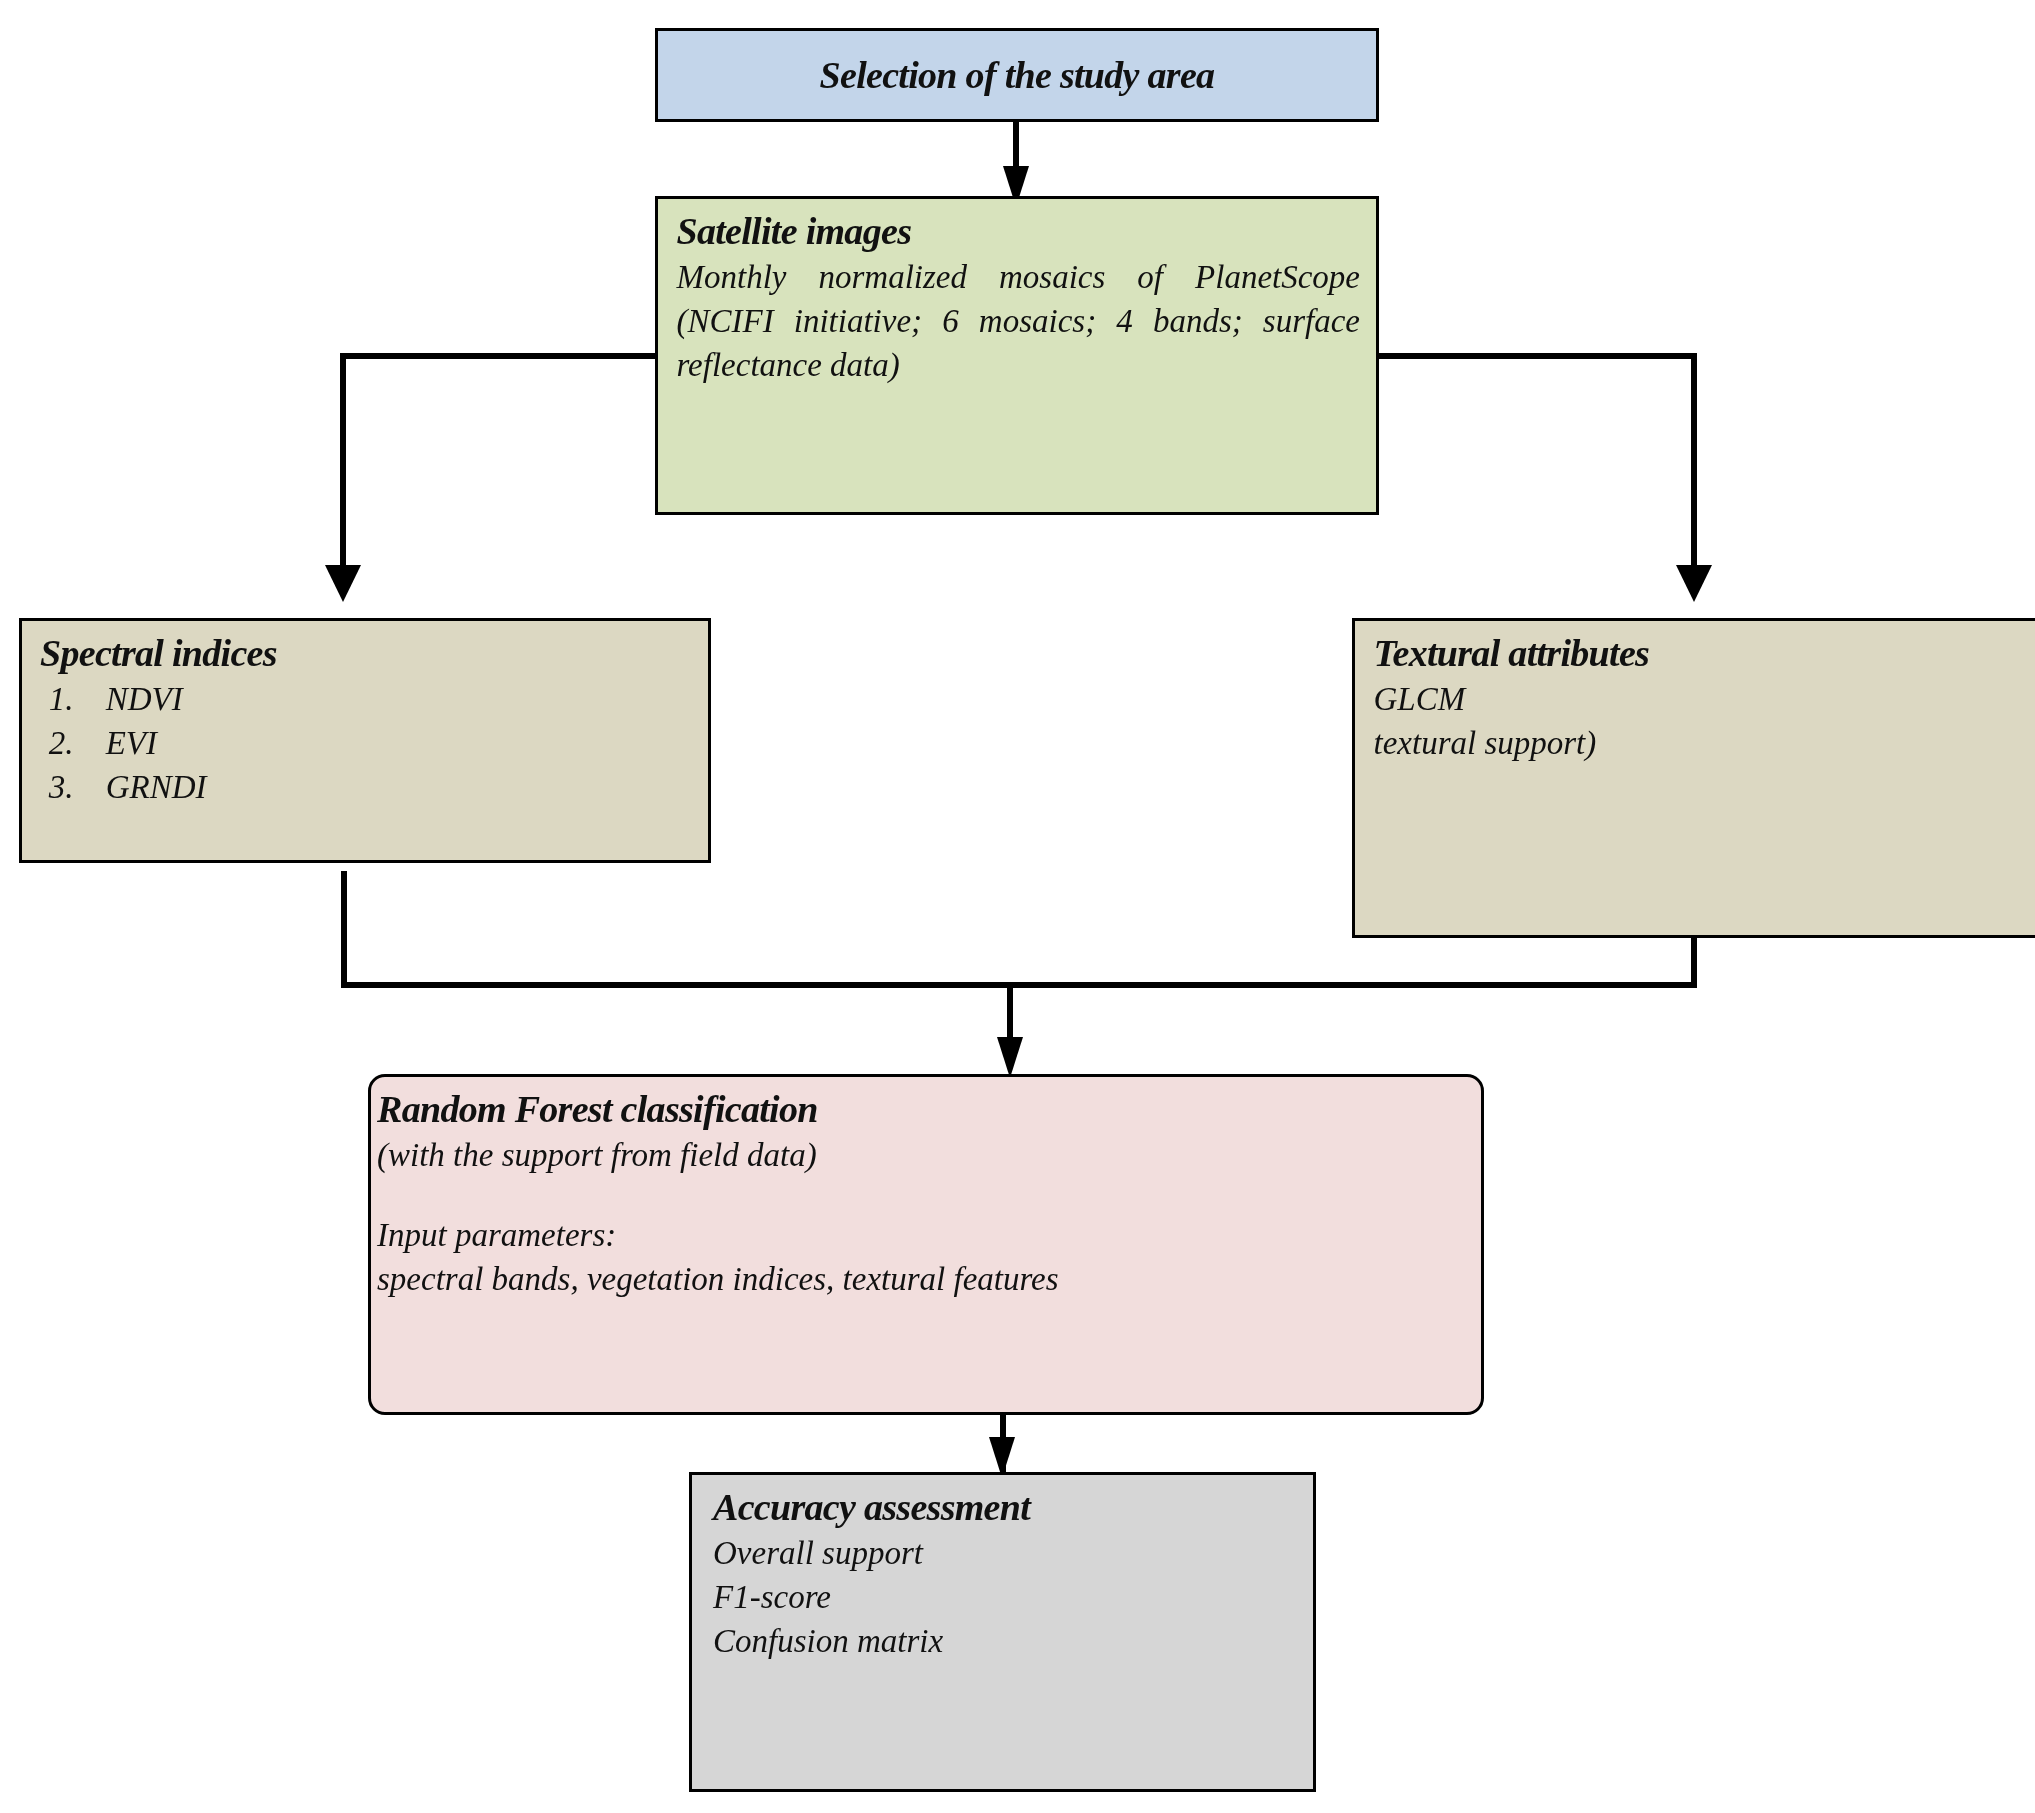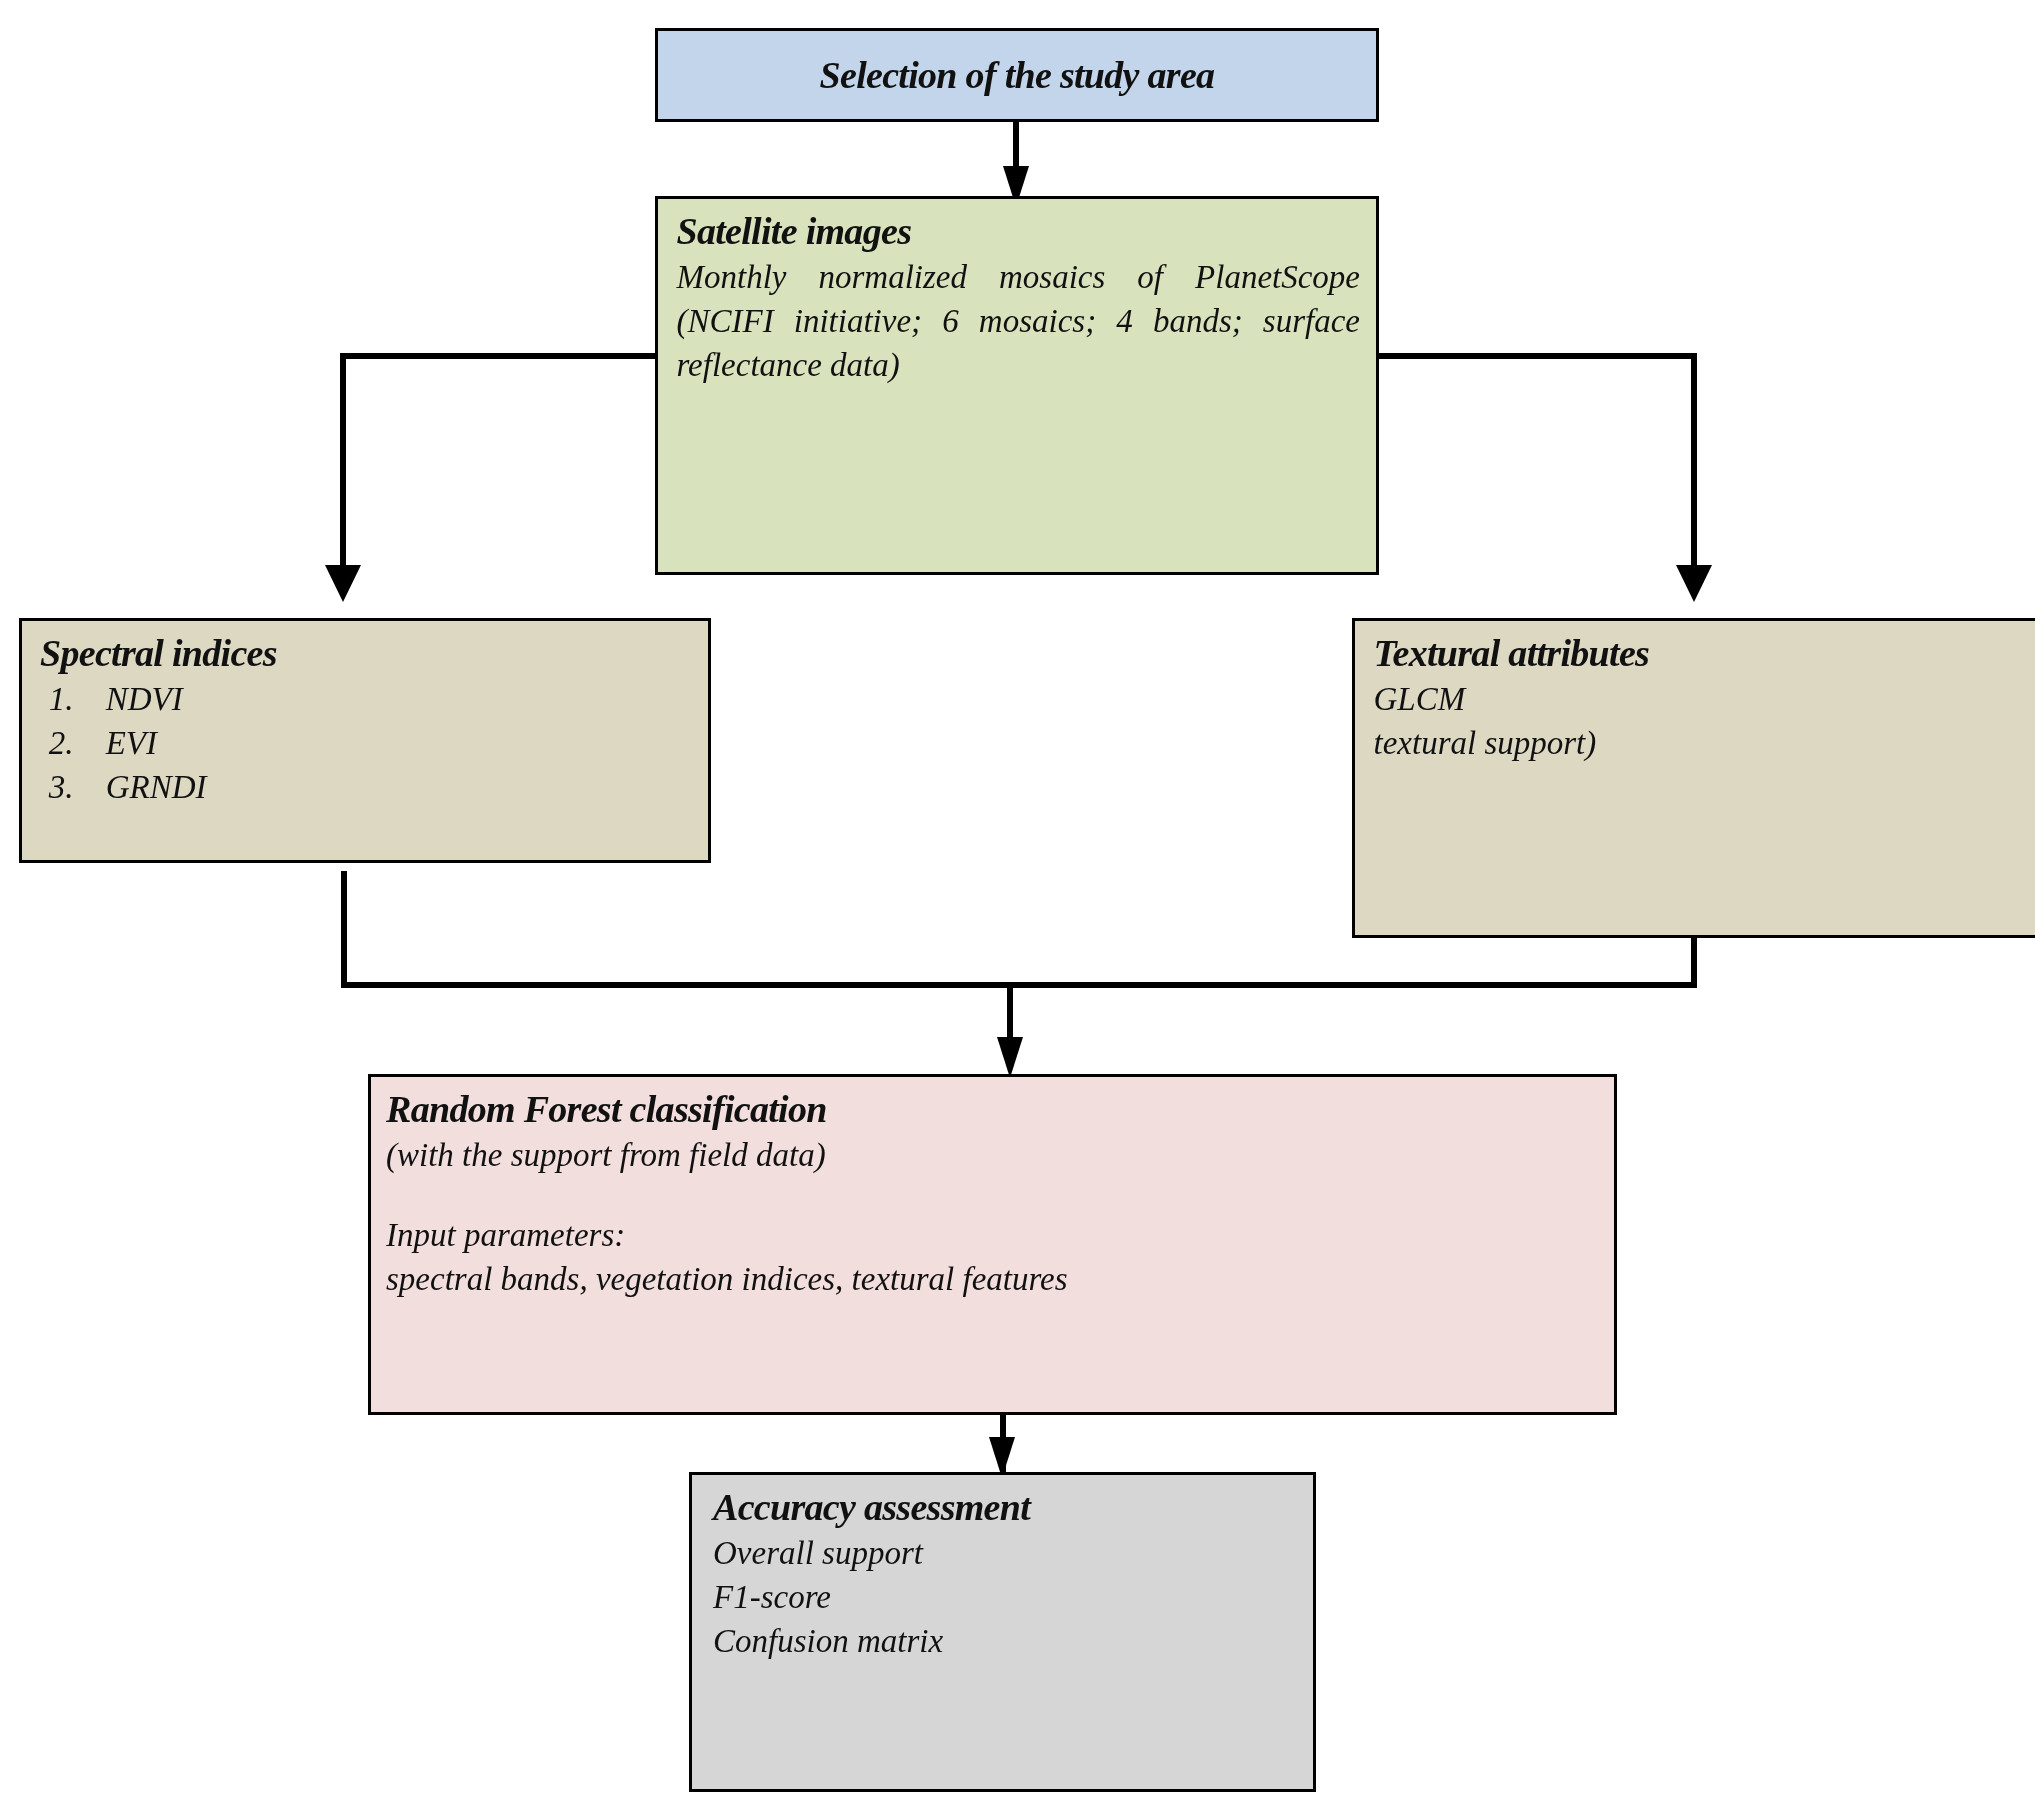--- a/index.html
+++ b/index.html
@@ -124,21 +124,21 @@
   <div class="conn v" style="left:1007px; top:982px; height:77px;"></div>
   <div class="arrow-down slim" style="left:997px; top:1037px;"></div>
 
   <div class="conn v" style="left:1000px; top:1415px; height:59px;"></div>
   <div class="arrow-down slim" style="left:989px; top:1437px;"></div>
 
   <div class="node fill-blue" style="left:655px; top:28px; width:724px; height:94px; display:flex; align-items:center; justify-content:center; padding:0;">
     <div class="title" style="margin:0;">Selection of the study area</div>
   </div>
 
-  <div class="node fill-green" style="left:655px; top:196px; width:724px; height:379px;">
+  <div class="node fill-green" style="left:655px; top:196px; width:724px; height:319px;">
     <div class="title">Satellite images</div>
     <div class="body justify">Monthly normalized mosaics of PlanetScope (NCIFI initiative; 6 mosaics; 4 bands; surface reflectance data)</div>
   </div>
 
   <div class="node fill-tan" style="left:18.5px; top:618px; width:692px; height:245px;">
     <div class="title">Spectral indices</div>
     <ol class="numlist">
       <li>NDVI</li>
       <li>EVI</li>
       <li>GRNDI</li>
@@ -146,21 +146,21 @@
   </div>
 
   <div class="node fill-tan" style="left:1352px; top:618px; width:698px; height:320px;">
     <div class="title">Textural attributes</div>
     <div class="body">
       <span class="line">GLCM</span>
       <span class="line">textural support)</span>
     </div>
   </div>
 
-  <div class="node fill-pink" style="left:368px; top:1074px; width:1249px; height:341px; padding-left:15px;">
+  <div class="node fill-pink" style="left:368px; top:1074px; width:1116px; height:341px; padding-left:6px;border-radius:17px;">
     <div class="title">Random Forest classification</div>
     <div class="body">
       <span class="line">(with the support from field data)</span>
       <span class="blank"></span>
       <span class="line">Input parameters:</span>
       <span class="line">spectral bands, vegetation indices, textural features</span>
     </div>
   </div>
 
   <div class="node fill-gray" style="left:689px; top:1472px; width:627px; height:320px; padding-left:21px;">

